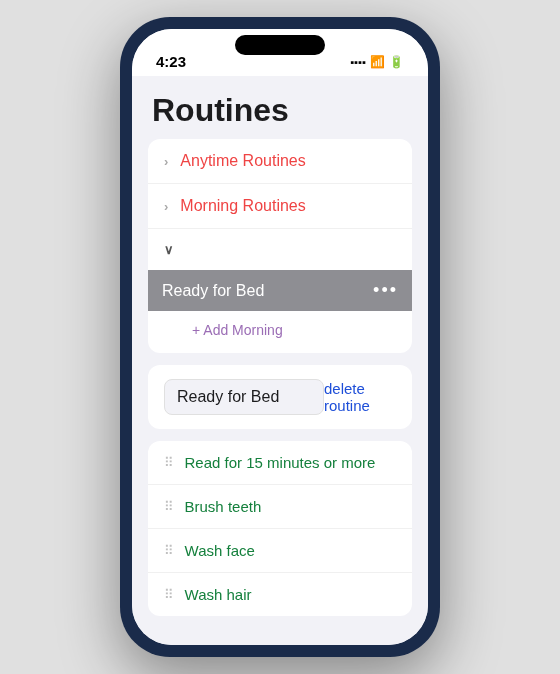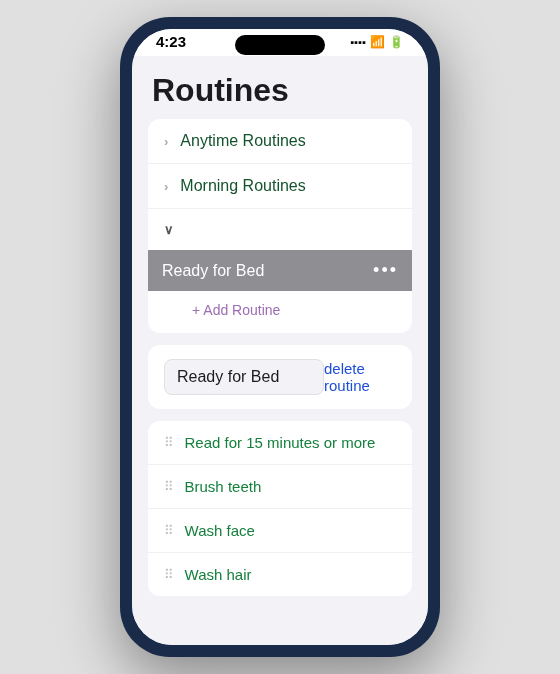--- a/index.html
+++ b/index.html
@@ -28,21 +28,21 @@
       background: #f2f2f7;
       border-radius: 40px;
       overflow: hidden;
       display: flex;
       flex-direction: column;
     }
 
     
     .status-bar {
       background: #ffffff;
-      padding: 4px 24px 6px;
+      padding: 24px 24px 6px;
       display: flex;
       align-items: center;
       justify-content: space-between;
       flex-shrink: 0;
     }
 
     .status-bar-time {
       font-size: 15px;
       font-weight: 600;
       color: #000;
@@ -155,21 +155,21 @@
     }
 
     .chevron-down {
       color: #555;
       font-size: 13px;
       font-weight: 600;
     }
 
     .routine-label {
       font-size: 16px;
-      color: #14532d;
+      color: #ef4444;
     }
 
     
     .routine-selected-row {
       background: #8e8e93;
       display: flex;
       align-items: center;
       justify-content: space-between;
       padding: 10px 14px;
     }
@@ -298,21 +298,21 @@
         <div class="routine-row" style="border-bottom: none;">
           <span class="chevron-down">∨</span>
         </div>
 
         <div class="routine-selected-row">
           <span class="routine-selected-label">Ready for Bed</span>
           <span class="dots-icon">•••</span>
         </div>
 
         <div class="add-routine-row">
-          <span class="add-routine-link">+ Add Routine</span>
+          <span class="add-routine-link">+ Add Morning</span>
         </div>
       </div>
 
       <div class="edit-section">
         <input class="routine-name-input" type="text" value="Ready for Bed" style="">
         <span class="delete-routine-btn">delete routine</span>
       </div>
 
       <div class="tasks-card">
         <div class="task-row">

